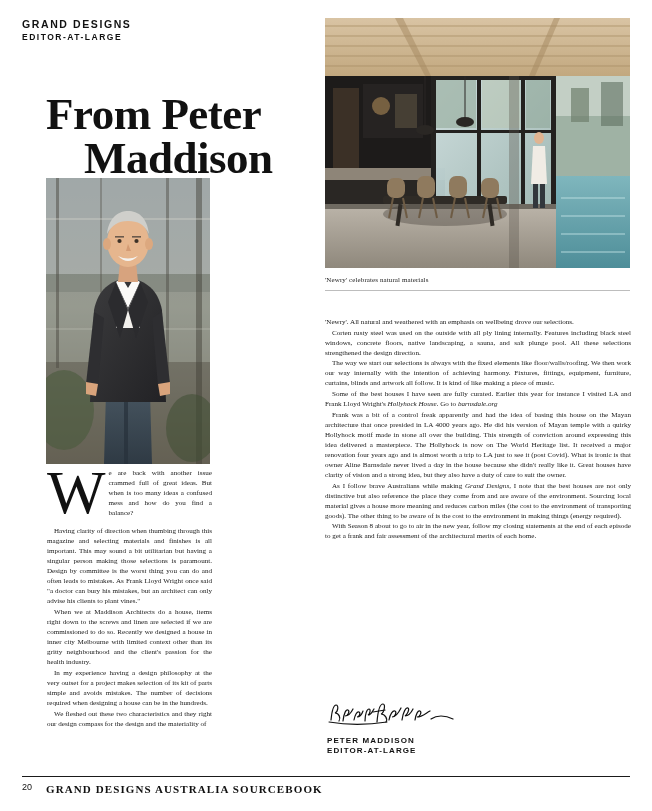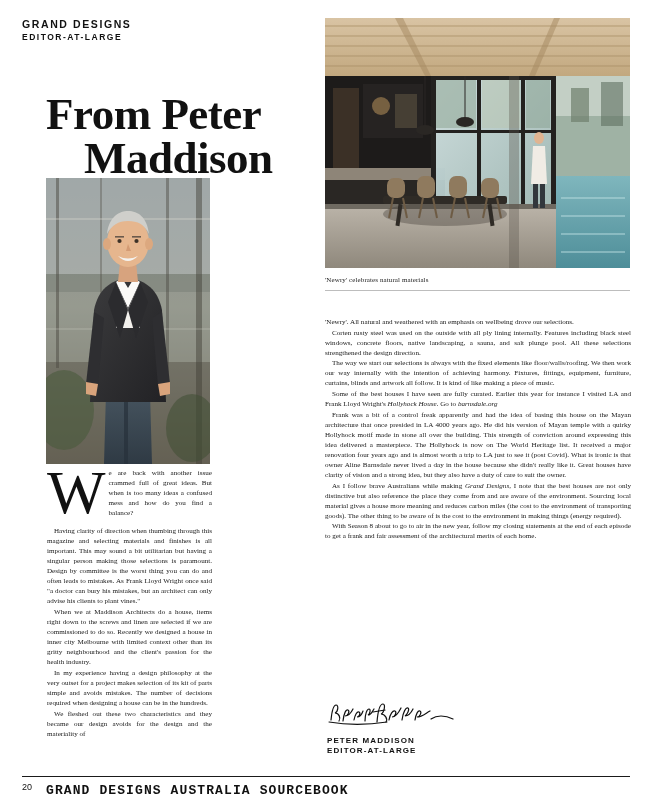--- a/index.html
+++ b/index.html
@@ -184,23 +184,23 @@
     left: 22px;
     top: 782px;
     font-family: "Liberation Sans", sans-serif;
     font-size: 9px;
     color: #111;
   }
   .footer-title {
     position: absolute;
     left: 46px;
     top: 783px;
-    font-family: Liberation Mono, monospace;
+    font-family: Liberation Serif, serif;
     font-weight: bold;
-    font-size: 13px;
+    font-size: 11px;
     letter-spacing: 1.1px;
     color: #111;
   }
 </style>
 </head>
 <body>
 
 <div class="page">
 
   <div class="masthead">
@@ -283,21 +283,21 @@
   </div>
 
   <div class="left-col">
     <div class="dropcap-wrap">
       <span class="dropcap">W</span>
       <p class="lead">e are back with another issue crammed full of great ideas. But when is too many ideas a confused mess and how do you find a balance?</p>
     </div>
     <p>Having clarity of direction when thumbing through this magazine and selecting materials and finishes is all important. This may sound a bit utilitarian but having a singular person making those selections is paramount. Design by committee is the worst thing you can do and often leads to mistakes. As Frank Lloyd Wright once said "a doctor can bury his mistakes, but an architect can only advise his clients to plant vines."</p>
     <p>When we at Maddison Architects do a house, items right down to the screws and linen are selected if we are commissioned to do so. Recently we designed a house in inner city Melbourne with limited context other than its gritty neighbourhood and the client's passion for the health industry.</p>
     <p>In my experience having a design philosophy at the very outset for a project makes selection of its kit of parts simple and avoids mistakes. The number of decisions required when designing a house can be in the hundreds.</p>
-    <p>We fleshed out these two characteristics and they became our design avoids for the design and the materiality of</p>
+    <p>We fleshed out these two characteristics and they right our design compass for the design and the materiality of</p>
   </div>
 
   <div class="hero">
     <svg width="305" height="250" viewBox="0 0 305 250" xmlns="http://www.w3.org/2000/svg" aria-hidden="true">
       <defs>
         <linearGradient id="ceil" x1="0" y1="0" x2="0" y2="1">
           <stop offset="0" stop-color="#d9c4a4"></stop>
           <stop offset="1" stop-color="#c2a87f"></stop>
         </linearGradient>
         <linearGradient id="flr" x1="0" y1="0" x2="0" y2="1">

